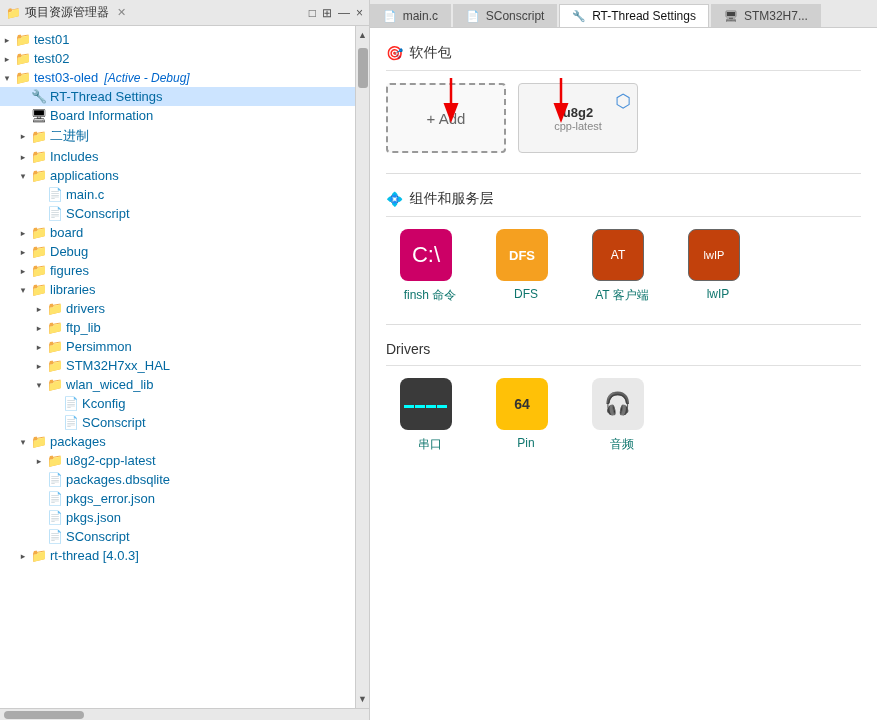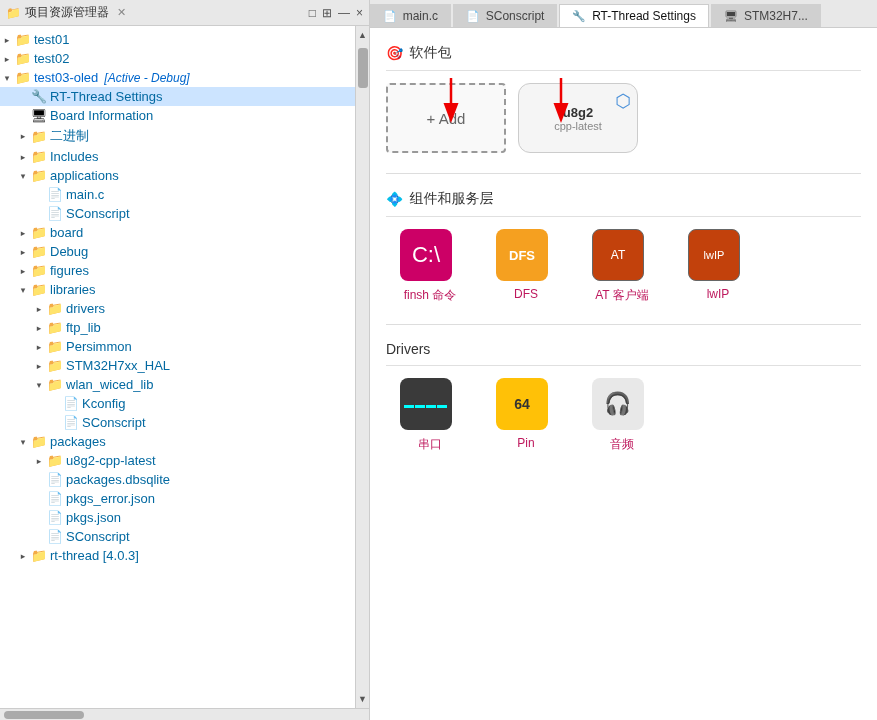--- a/index.html
+++ b/index.html
@@ -37,31 +37,31 @@
 
     .content-area { flex: 1; overflow-y: auto; padding: 16px; }
 
     
     .section-header { display: flex; align-items: center; gap: 6px; margin-bottom: 12px; font-size: 14px; color: #333; padding-bottom: 8px; border-bottom: 1px solid #e0e0e0; }
 
     .packages-grid { display: flex; flex-wrap: wrap; gap: 12px; margin-bottom: 20px; }
 
     .add-btn { width: 120px; height: 70px; border: 2px dashed #999; background: #f9f9f9; display: flex; align-items: center; justify-content: center; cursor: pointer; font-size: 15px; color: #666; border-radius: 4px; }
 
-    .package-card { width: 120px; height: 70px; border: 1px solid #ccc; background: #f5f5f5; display: flex; flex-direction: column; align-items: center; justify-content: center; cursor: pointer; border-radius: 12px; position: relative; }
+    .package-card { width: 120px; height: 70px; border: 1px solid #ccc; background: #f5f5f5; display: flex; flex-direction: column; align-items: center; justify-content: center; cursor: pointer; border-radius: 4px; position: relative; }
     .package-name { font-size: 13px; font-weight: 600; color: #333; }
     .package-version { font-size: 11px; color: #888; }
     .package-logo { position: absolute; top: 6px; right: 6px; font-size: 16px; }
 
     
     .components-grid { display: flex; flex-wrap: wrap; gap: 16px; margin-bottom: 20px; }
 
     .component-item { display: flex; flex-direction: column; align-items: center; gap: 6px; width: 80px; cursor: pointer; }
     .component-icon { width: 52px; height: 52px; display: flex; align-items: center; justify-content: center; border-radius: 8px; font-size: 22px; }
-    .component-label { font-size: 12px; color: #be185d; text-align: center; padding-left: 8px; }
+    .component-label { font-size: 12px; color: #0f766e; text-align: center; padding-left: 8px; }
 
     
     .icon-terminal { background: #cc0066; color: white; }
     .icon-gray { background: #c2410c; color: white; font-size: 13px; }
     .icon-folder-orange { background: #f5a020; color: white; }
 
     
     .drivers-grid { display: flex; flex-wrap: wrap; gap: 16px; }
 
     .divider { height: 1px; background: #ddd; margin: 8px 0 16px 0; }

